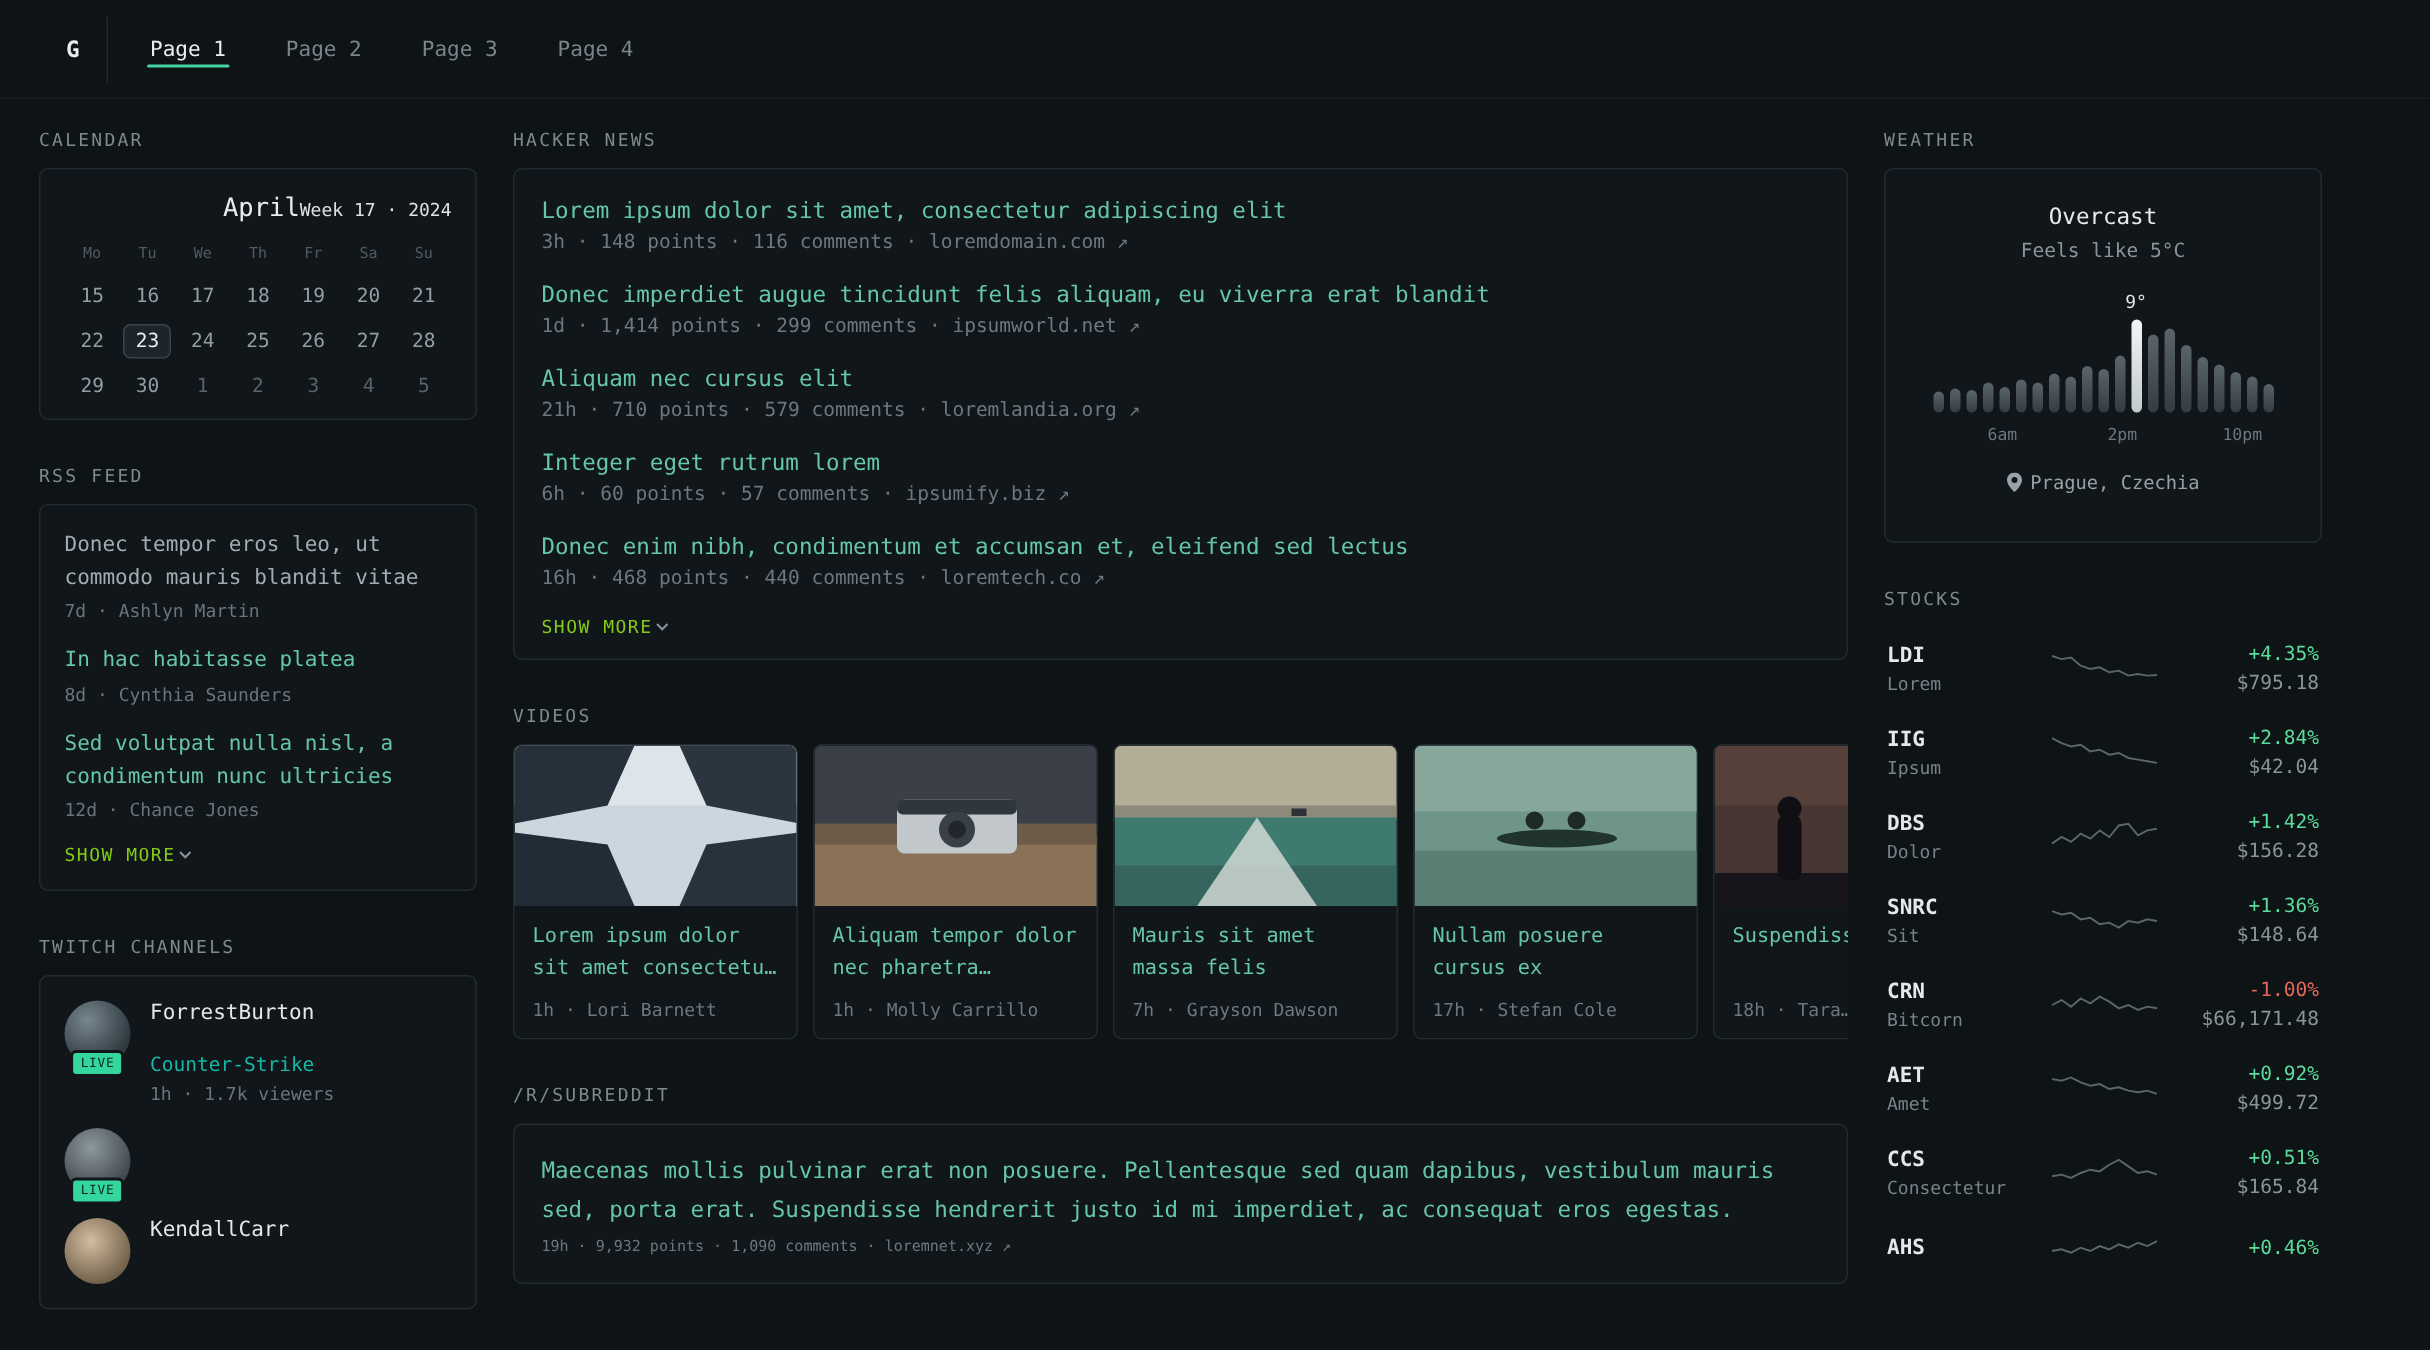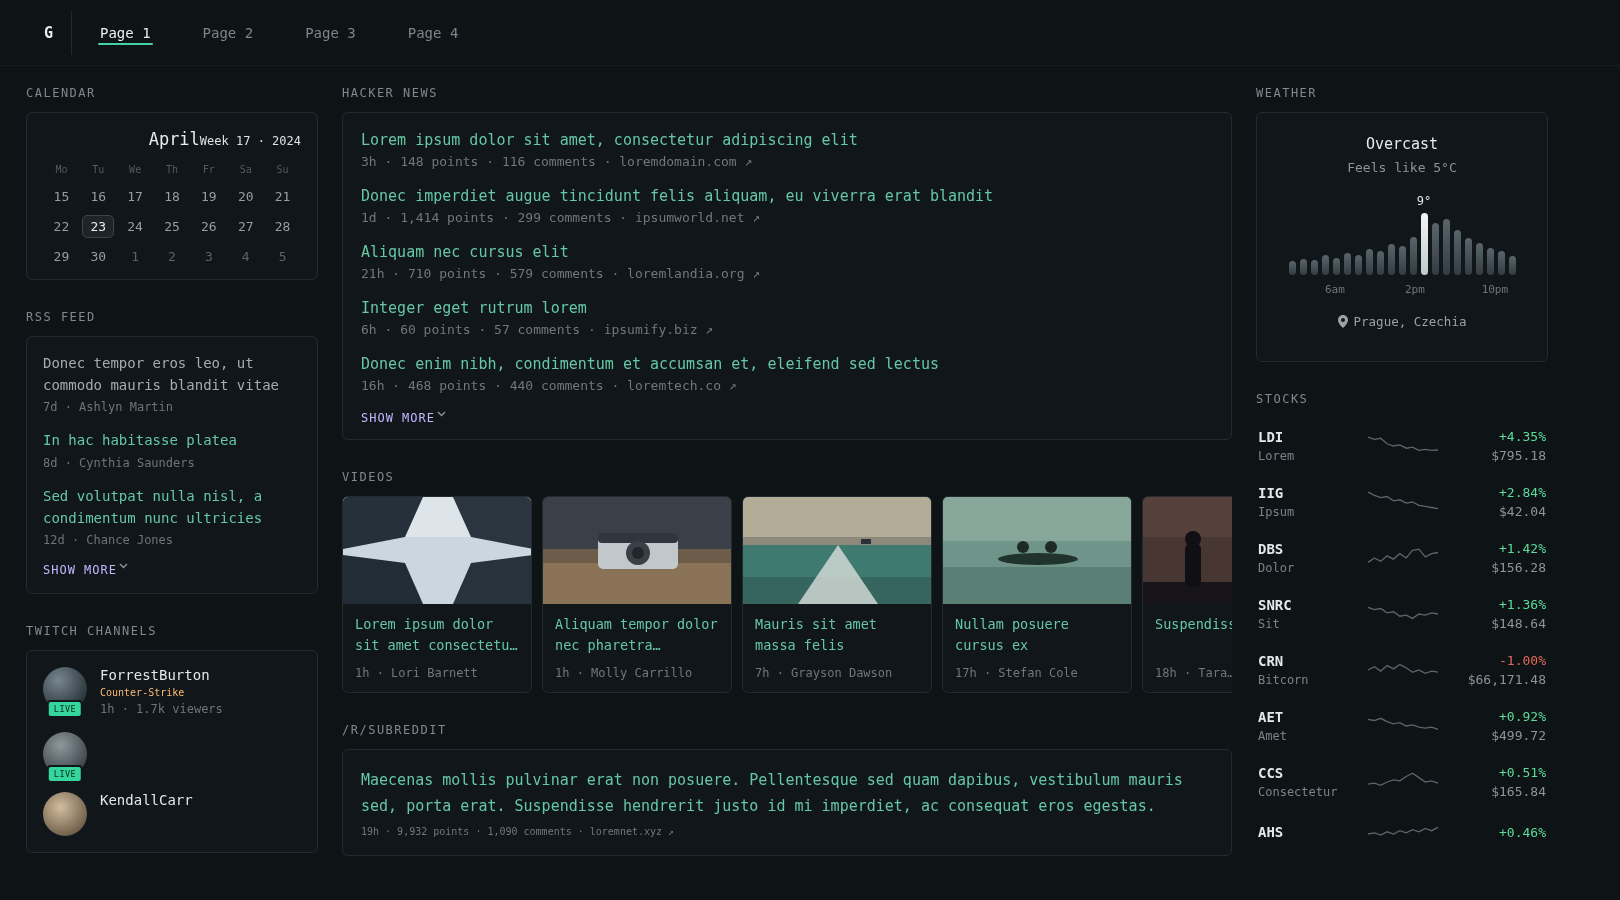--- a/index.html
+++ b/index.html
@@ -15,21 +15,21 @@
     --neg:#e2695a;
   }
   *{margin:0;padding:0;box-sizing:border-box}
   html,body{width:1620px;height:900px;overflow:hidden}
   body{background:var(--bg);font-family:"DejaVu Sans Mono",monospace;color:var(--txt)}
 
   
   .topbar{height:66px;display:flex;align-items:center;padding:0 26px;border-bottom:1px solid #161d21}
   .logo{width:46px;height:44px;display:flex;align-items:center;justify-content:center;
         font-weight:bold;font-size:15px;color:#e8eded;border-right:1px solid #212a30;margin-right:26px;cursor:pointer}
-  .tabs{display:flex;gap:48px;align-items:center;height:100%}
+  .tabs{display:flex;gap:36px;align-items:center;height:100%}
   .tab{font-size:14px;color:#7b858b;cursor:pointer;position:relative;padding:10px 2px}
   .tab.active{color:#eceff0}
   .tab.active::after{content:"";position:absolute;left:0;right:0;bottom:6px;height:2px;background:#46d3a2;border-radius:1px}
 
   
   .main{display:flex;gap:24px;padding:20px 26px 0;height:834px;overflow:hidden}
   .col-left{width:292px;flex:none}
   .col-mid{width:890px;flex:none}
   .col-right{width:292px;flex:none}
   .widget{margin-bottom:30px}
@@ -49,33 +49,33 @@
   .cal-cell.dim .cal-num{color:#5a6368}
   .cal-cell.sel .cal-num{display:inline-block;padding:3px 7px;margin:-4px 0;border:1px solid #3a444c;
         background:#1d252b;border-radius:5px;color:#e8eded}
 
   
   .rss{padding:16px}
   .rss-item{margin-bottom:16px}
   .rss-title{font-size:14px;line-height:1.55;color:var(--accent);cursor:pointer;display:block}
   .rss-title.read{color:#a3adb1}
   .rss-meta{font-size:12px;color:#6b757b;margin-top:4px}
-  .show-more{display:flex;align-items:flex-start;gap:2px;font-size:12px;letter-spacing:1px;color:#c4b5fd;cursor:pointer;margin-top:4px}
+  .show-more{display:flex;align-items:center;gap:2px;font-size:12px;letter-spacing:1px;color:#84cc16;cursor:pointer;margin-top:4px}
 
   
   .tw{padding:16px;display:flex;flex-direction:column;gap:16px}
   .tw-row{display:flex;gap:13px;align-items:flex-start;cursor:pointer}
   .tw-ava{width:44px;height:44px;border-radius:50%;position:relative;flex:none}
   .ava-1{background:radial-gradient(circle at 35% 30%,#77868f,#2e383e 72%)}
   .ava-2{background:radial-gradient(circle at 40% 30%,#8d989c,#40494f 72%)}
   .ava-3{background:radial-gradient(circle at 40% 35%,#d3bd9f,#6b5a46 78%)}
   .live{position:absolute;left:50%;transform:translateX(-50%);bottom:-7px;background:#35d69e;color:#07271c;
         font-size:8.5px;font-weight:normal;letter-spacing:.5px;padding:2px 5px;border-radius:4px;border:2px solid var(--card)}
   .tw-name{font-size:14px;color:#e3e8e8}
-  .tw-game{font-size:10px;color:#fdba74;margin-top:4px}
+  .tw-game{font-size:13px;color:#14b8a6;margin-top:20px}
   .tw-meta{font-size:12px;color:#6b757b;margin-top:4px}
 
   
   .hn{padding:18px 18px 14px}
   .hn-item{margin-bottom:18px}
   .hn-title{font-size:15px;color:var(--accent);cursor:pointer}
   .hn-meta{font-size:13px;color:var(--dim);margin-top:5px}
 
   
   .vid-row{display:flex;gap:10px;overflow:hidden}

